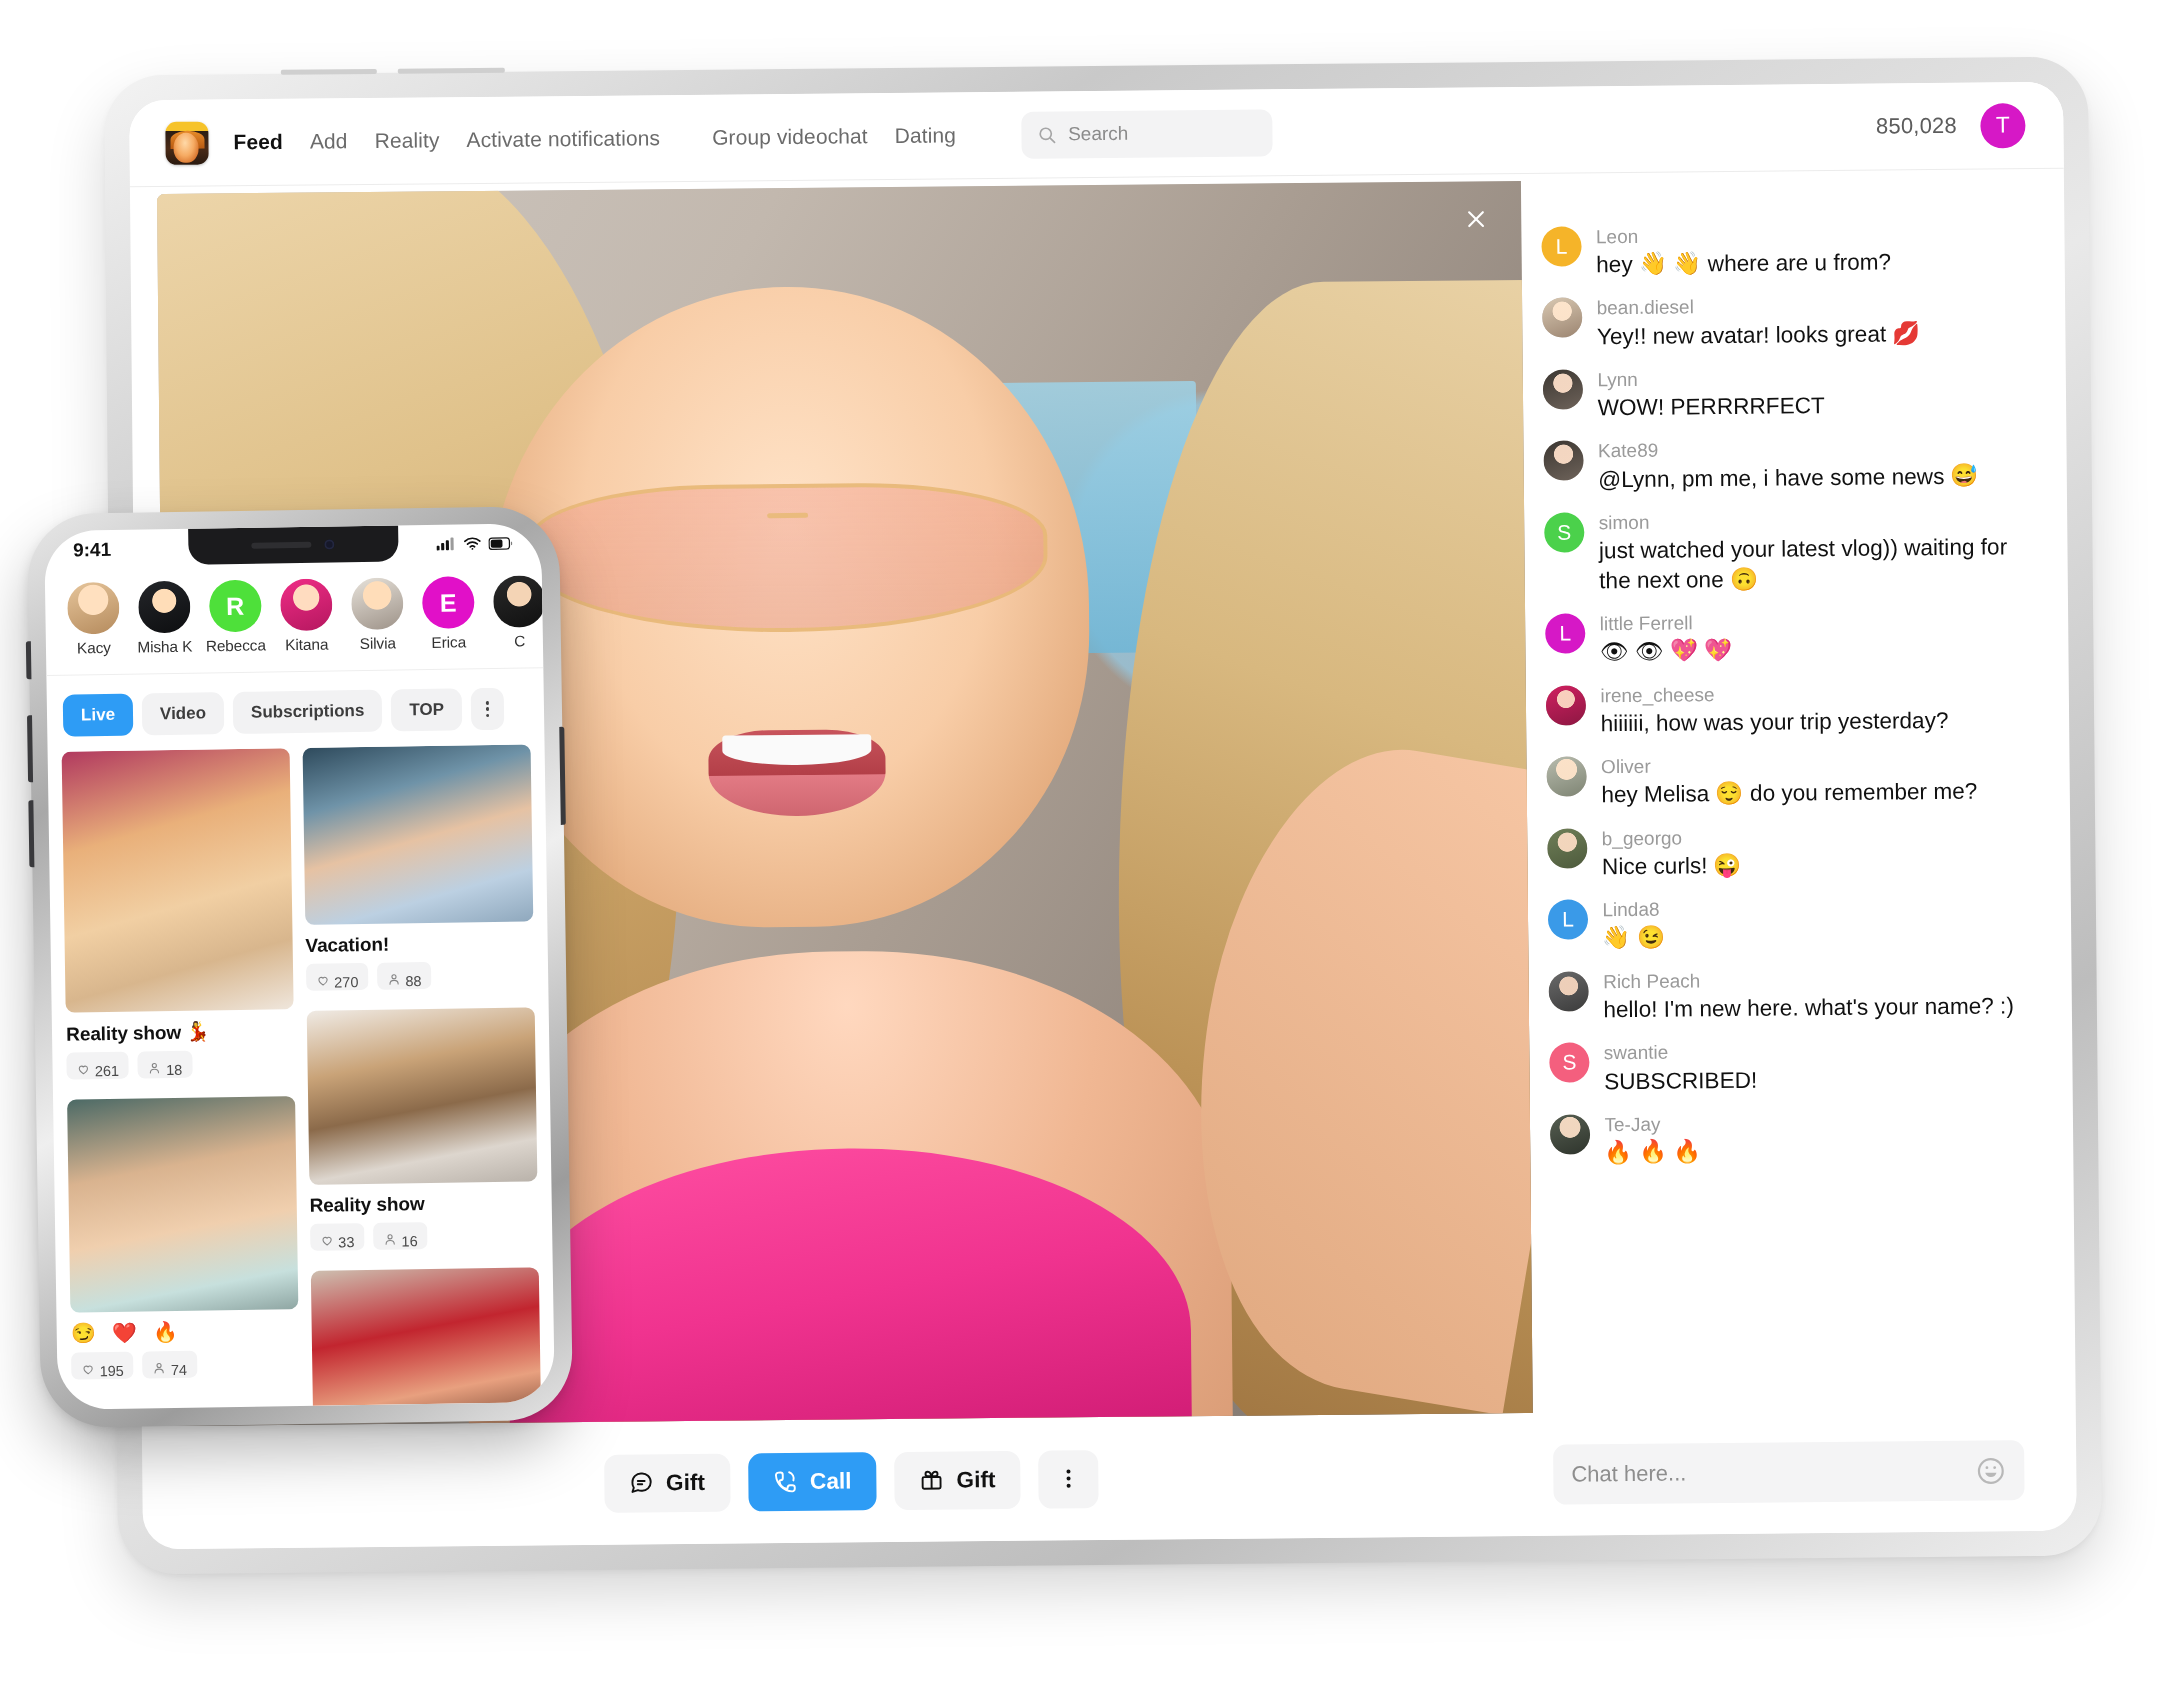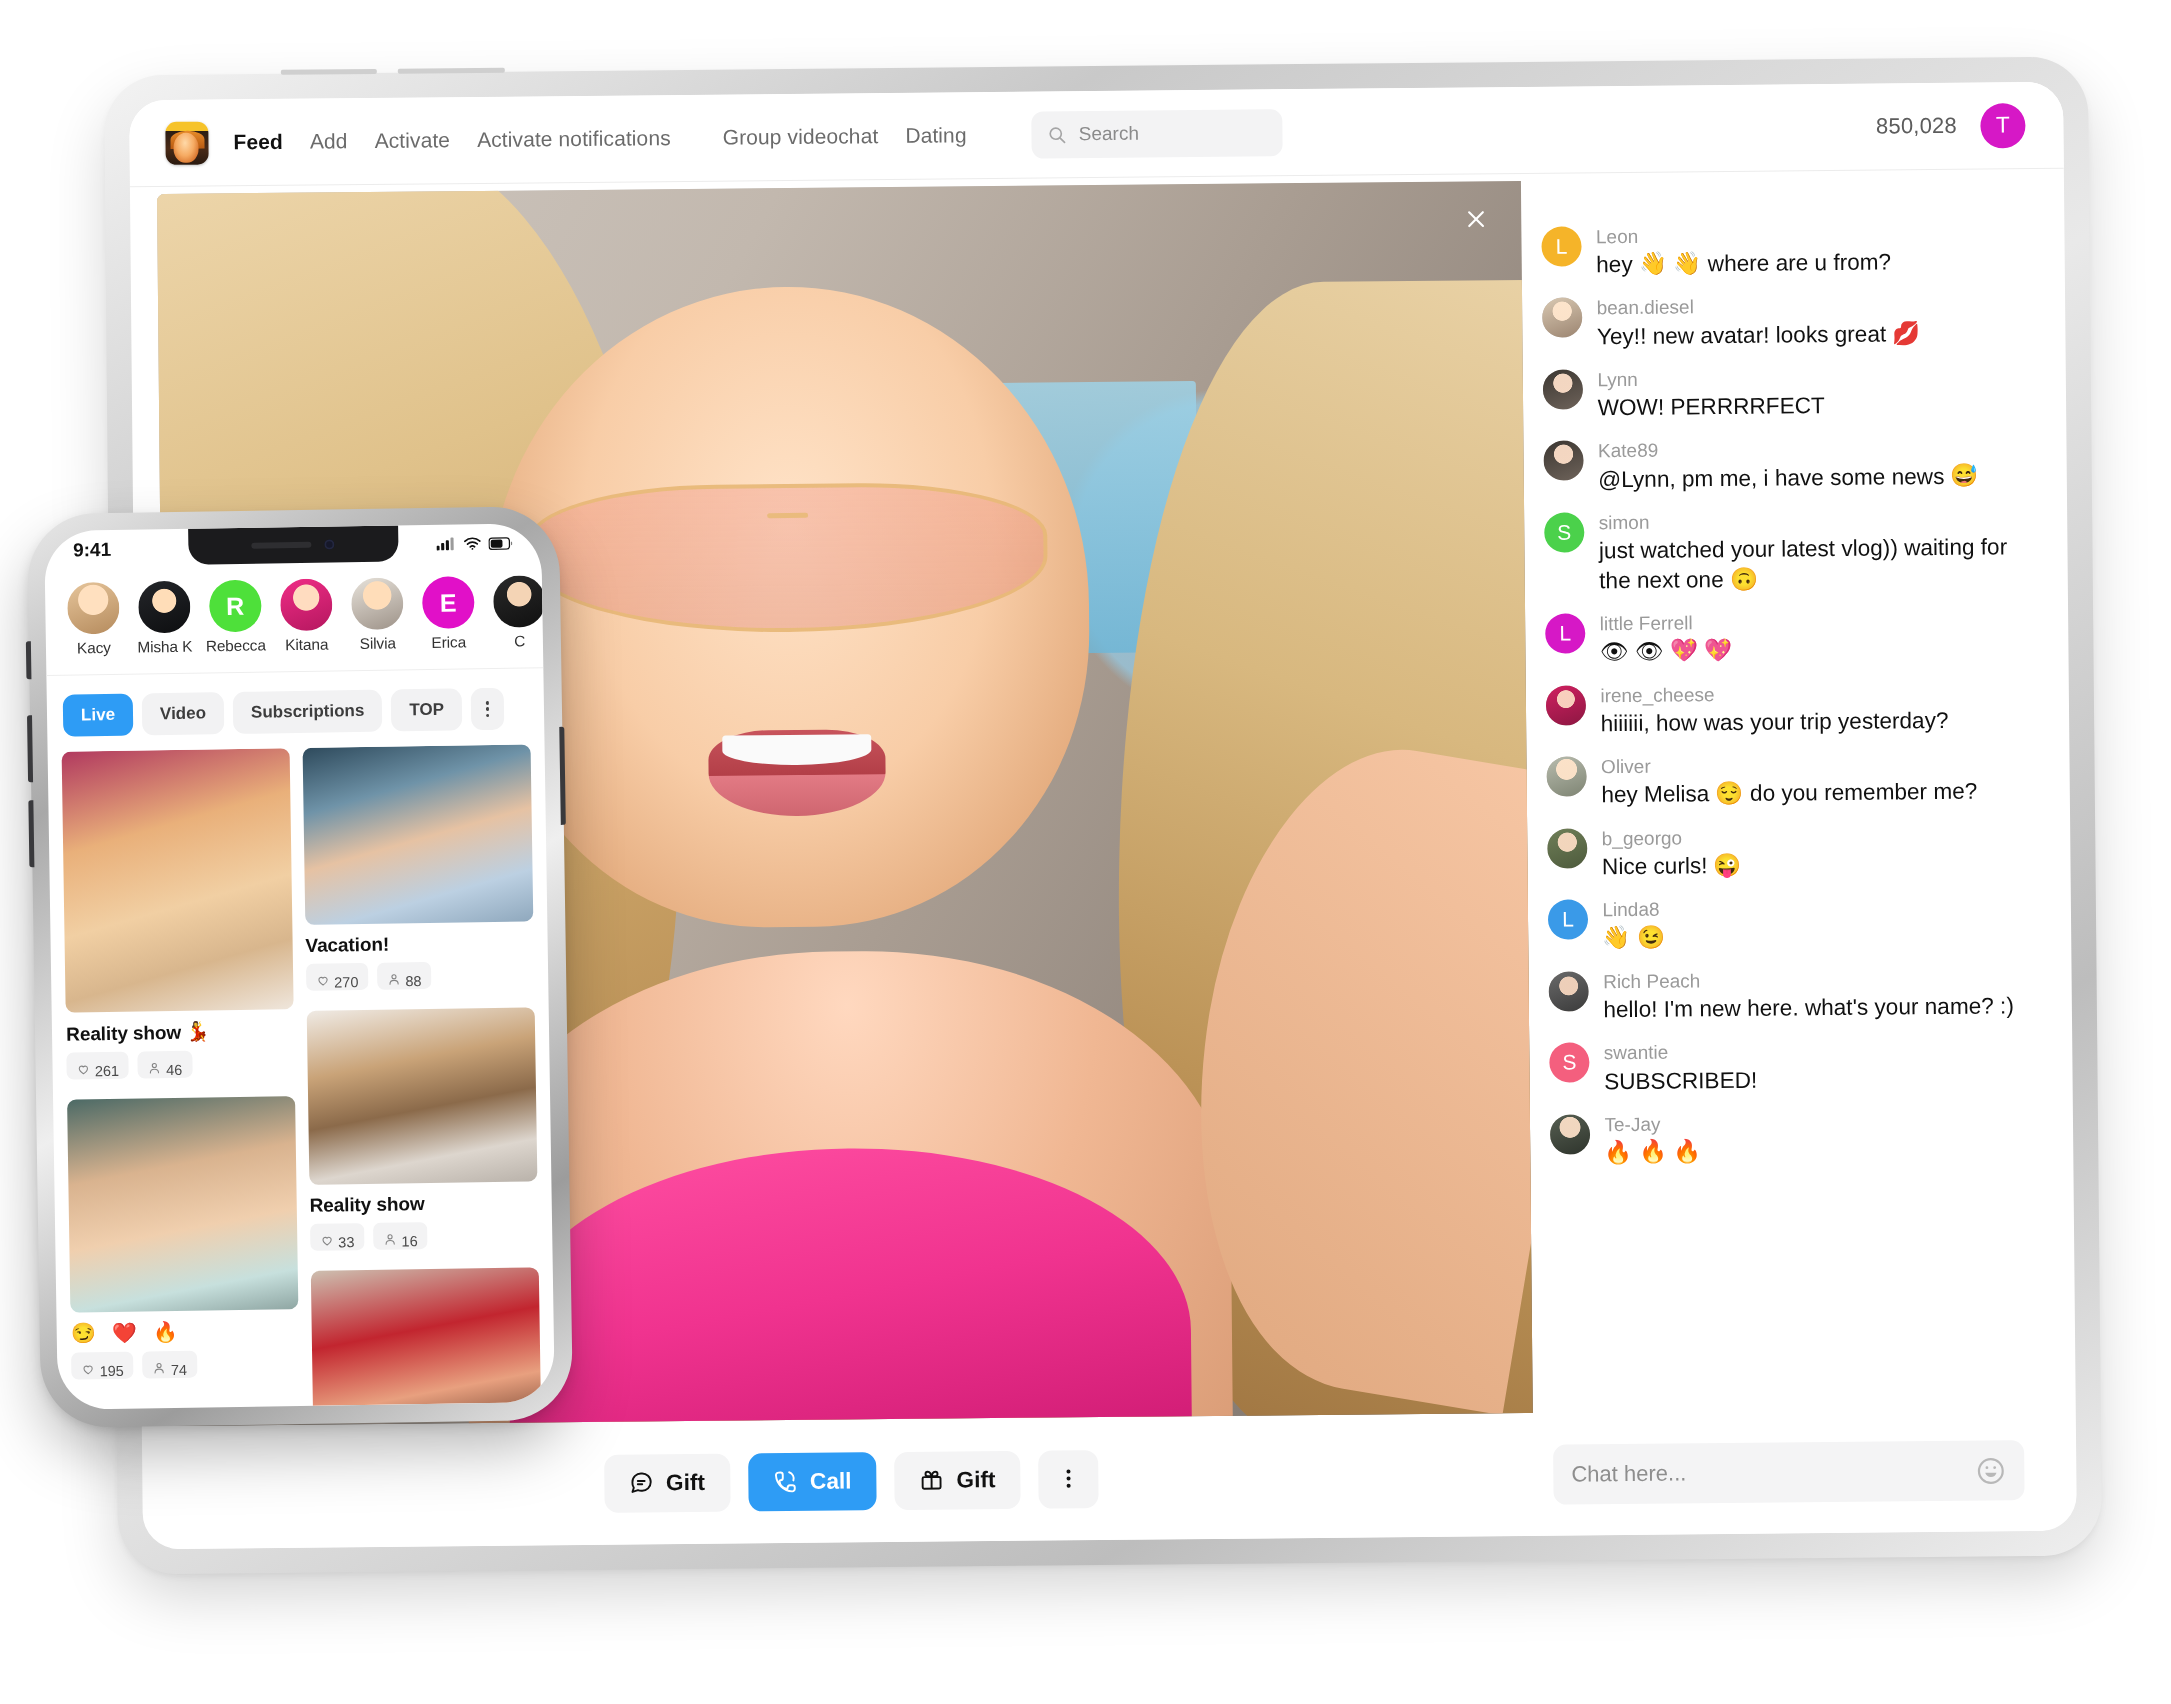--- a/index.html
+++ b/index.html
@@ -352,21 +352,21 @@
 
       <div class="navbar">
         <div class="brand-logo">
           <div class="hair"></div>
           <div class="face"></div>
         </div>
 
         <div class="nav-links">
           <span class="nav-link active">Feed</span>
           <span class="nav-link">Add</span>
-          <span class="nav-link">Activate</span>
+          <span class="nav-link">Reality</span>
           <span class="nav-link">Activate notifications</span>
           <span class="nav-link gap">Group videochat</span>
           <span class="nav-link">Dating</span>
         </div>
 
         <div class="search-box">
           <svg class="ico" viewBox="0 0 24 24" fill="none" stroke="#777" stroke-width="2.1">
             <circle cx="10.5" cy="10.5" r="7"></circle>
               <line x1="16" y1="16" x2="21.5" y2="21.5" stroke-linecap="round"></line>
           </svg>
@@ -649,21 +649,21 @@
                   <span><svg viewBox="0 0 24 24" fill="none" stroke="#555" stroke-width="1.9">
                       <path d="M12 20s-7.2-4.6-7.2-9.3A4 4 0 0 1 12 8.2a4 4 0 0 1 7.2 2.5C19.2 15.4 12 20 12 20z" stroke-linejoin="round"></path>
                     </svg></span>
                   <span>261</span>
                 </div>
                 <div class="stat">
                   <span><svg viewBox="0 0 24 24" fill="none" stroke="#555" stroke-width="1.9">
                       <circle cx="12" cy="7.5" r="3.6"></circle>
                       <path d="M4.8 20.4c0-3.8 3.2-6.5 7.2-6.5s7.2 2.7 7.2 6.5" stroke-linecap="round"></path>
                     </svg></span>
-                  <span>46</span>
+                  <span>18</span>
                 </div>
               </div>
             </div>
             <div class="card">
               <div class="pimg i4"></div>
               <div class="card-emojis">😏 ❤️ 🔥</div>
               <div class="stats">
                 <div class="stat">
                   <span><svg viewBox="0 0 24 24" fill="none" stroke="#555" stroke-width="1.9">
                       <path d="M12 20s-7.2-4.6-7.2-9.3A4 4 0 0 1 12 8.2a4 4 0 0 1 7.2 2.5C19.2 15.4 12 20 12 20z" stroke-linejoin="round"></path>

